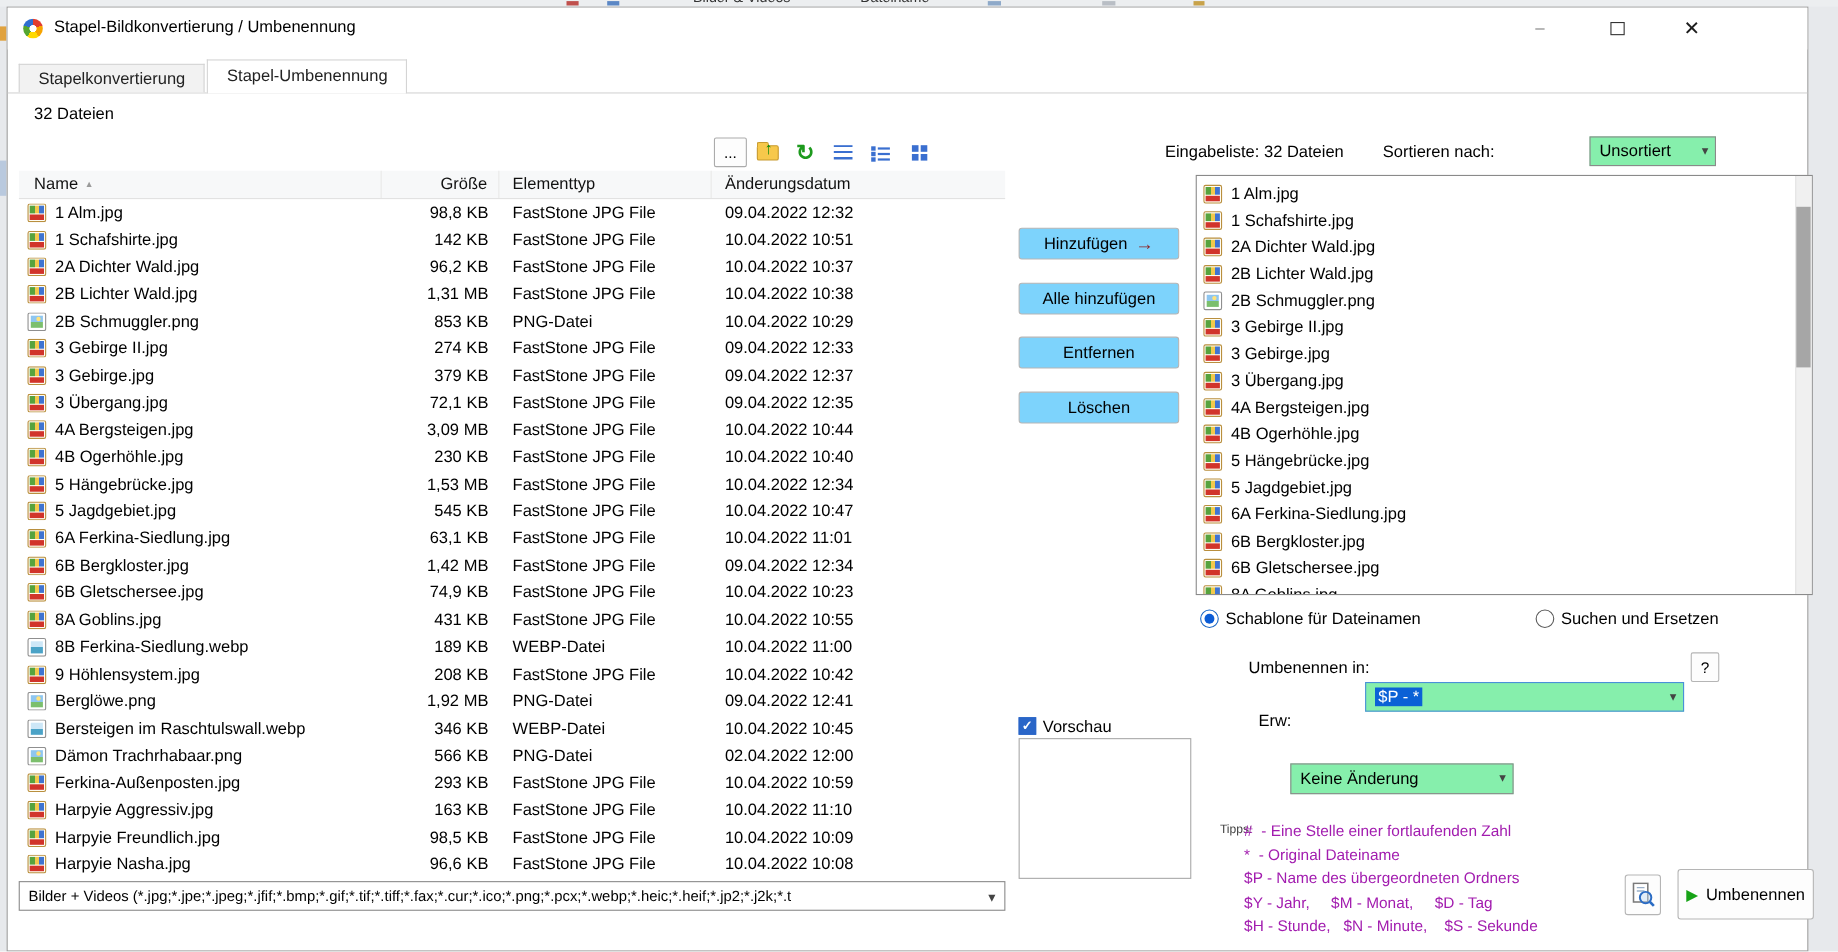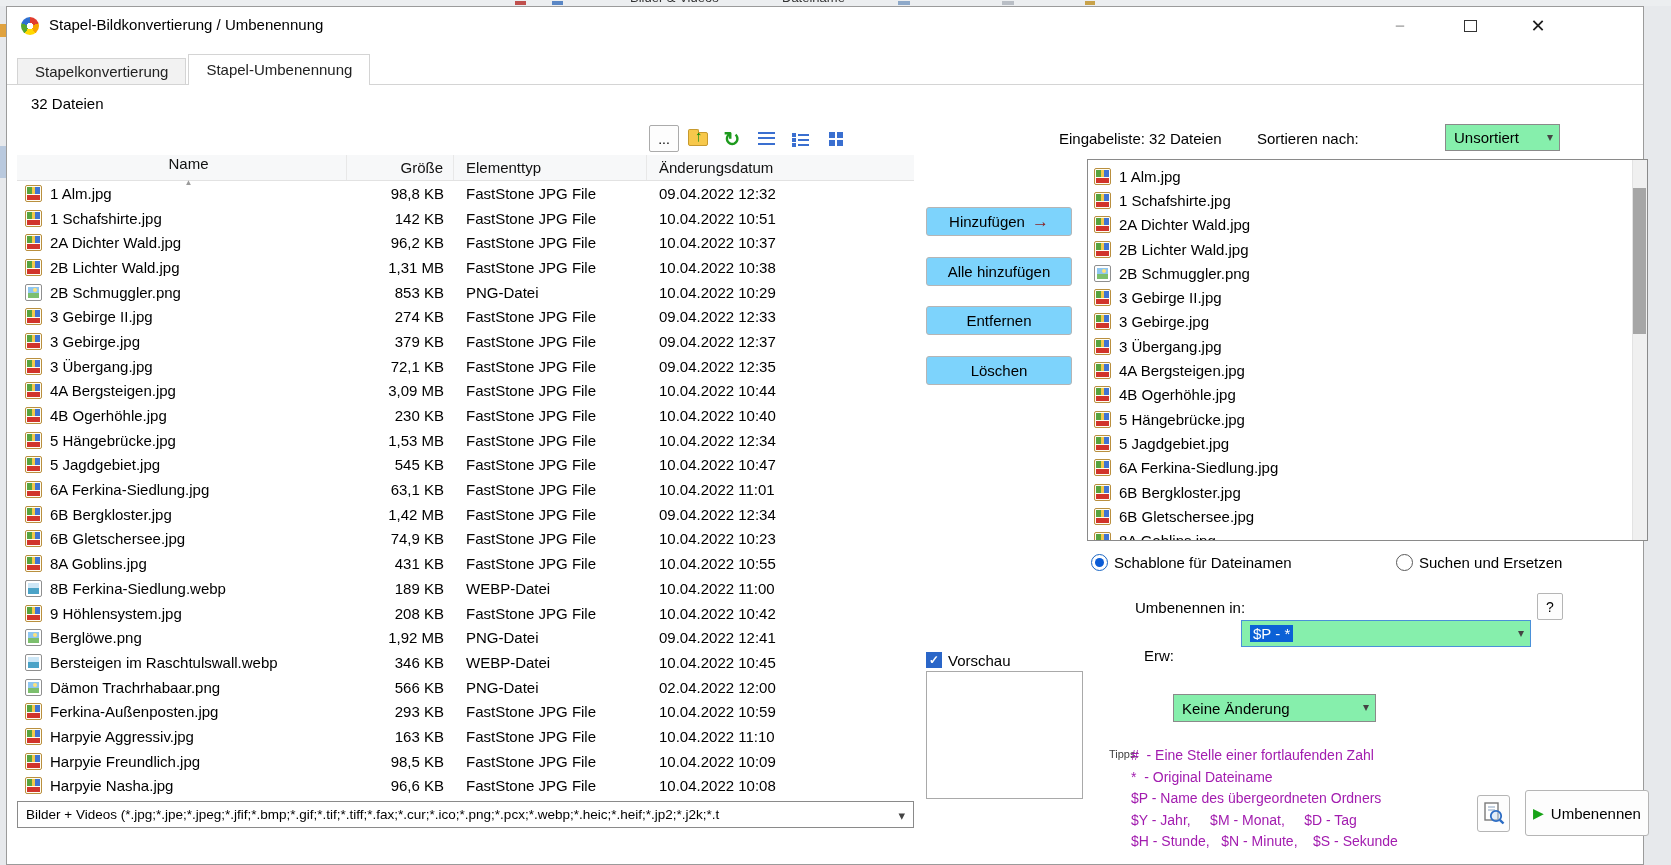--- a/index.html
+++ b/index.html
@@ -47,21 +47,21 @@
   .details-glyph { position:relative; width:17px; height:14px; }
   .details-glyph::before { content:""; position:absolute; left:0; top:1px; width:4px; height:4px; background:#3a6fd0; box-shadow:0 5px 0 #3a6fd0, 0 10px 0 #3a6fd0; }
   .details-glyph::after { content:""; position:absolute; left:6px; top:2px; width:11px; height:2px; background:#3a6fd0; box-shadow:0 5px 0 #3a6fd0, 0 10px 0 #3a6fd0; }
   .grid-glyph { position:relative; width:14px; height:14px; }
   .grid-glyph::before { content:""; position:absolute; left:0; top:0; width:6px; height:6px; background:#3a6fd0; box-shadow:8px 0 0 #3a6fd0, 0 8px 0 #3a6fd0, 8px 8px 0 #3a6fd0; }
 
   
   .ftable { left:10px; top:148px; width:897px; height:645px; background:#fff; overflow:hidden; }
   .thead { position:absolute; left:0; top:0; right:0; height:26px; background:#f7f8f9; border-bottom:1px solid #e2e2e2; display:flex; align-items:center; }
   .th { font-size:15px; color:#111; height:100%; display:flex; align-items:center; }
-  .th-name { width:330px; padding-left:14px; border-right:1px solid #e8e8e8; gap:6px;flex-direction:column; }
+  .th-name { width:330px; padding-left:14px; border-right:1px solid #e8e8e8; gap:6px; }
   .th-size { width:107px; justify-content:flex-end; padding-right:10px; border-right:1px solid #e8e8e8; }
   .th-type { width:193px; padding-left:12px; border-right:1px solid #e8e8e8; }
   .th-date { flex:1; padding-left:12px; }
   .sort-arrow { font-size:8px; color:#9a9a9a; }
   .tbody { position:absolute; left:0; top:26px; right:0; bottom:0; overflow:hidden; }
   .trow { display:flex; height:24.7px; align-items:center; }
   .c-name { width:330px; display:flex; align-items:center; gap:8px; padding-left:8px; overflow:hidden; white-space:nowrap; }
   .c-size { width:107px; text-align:right; padding-right:10px; }
   .c-type { width:193px; padding-left:12px; }
   .c-date { flex:1; padding-left:12px; }

